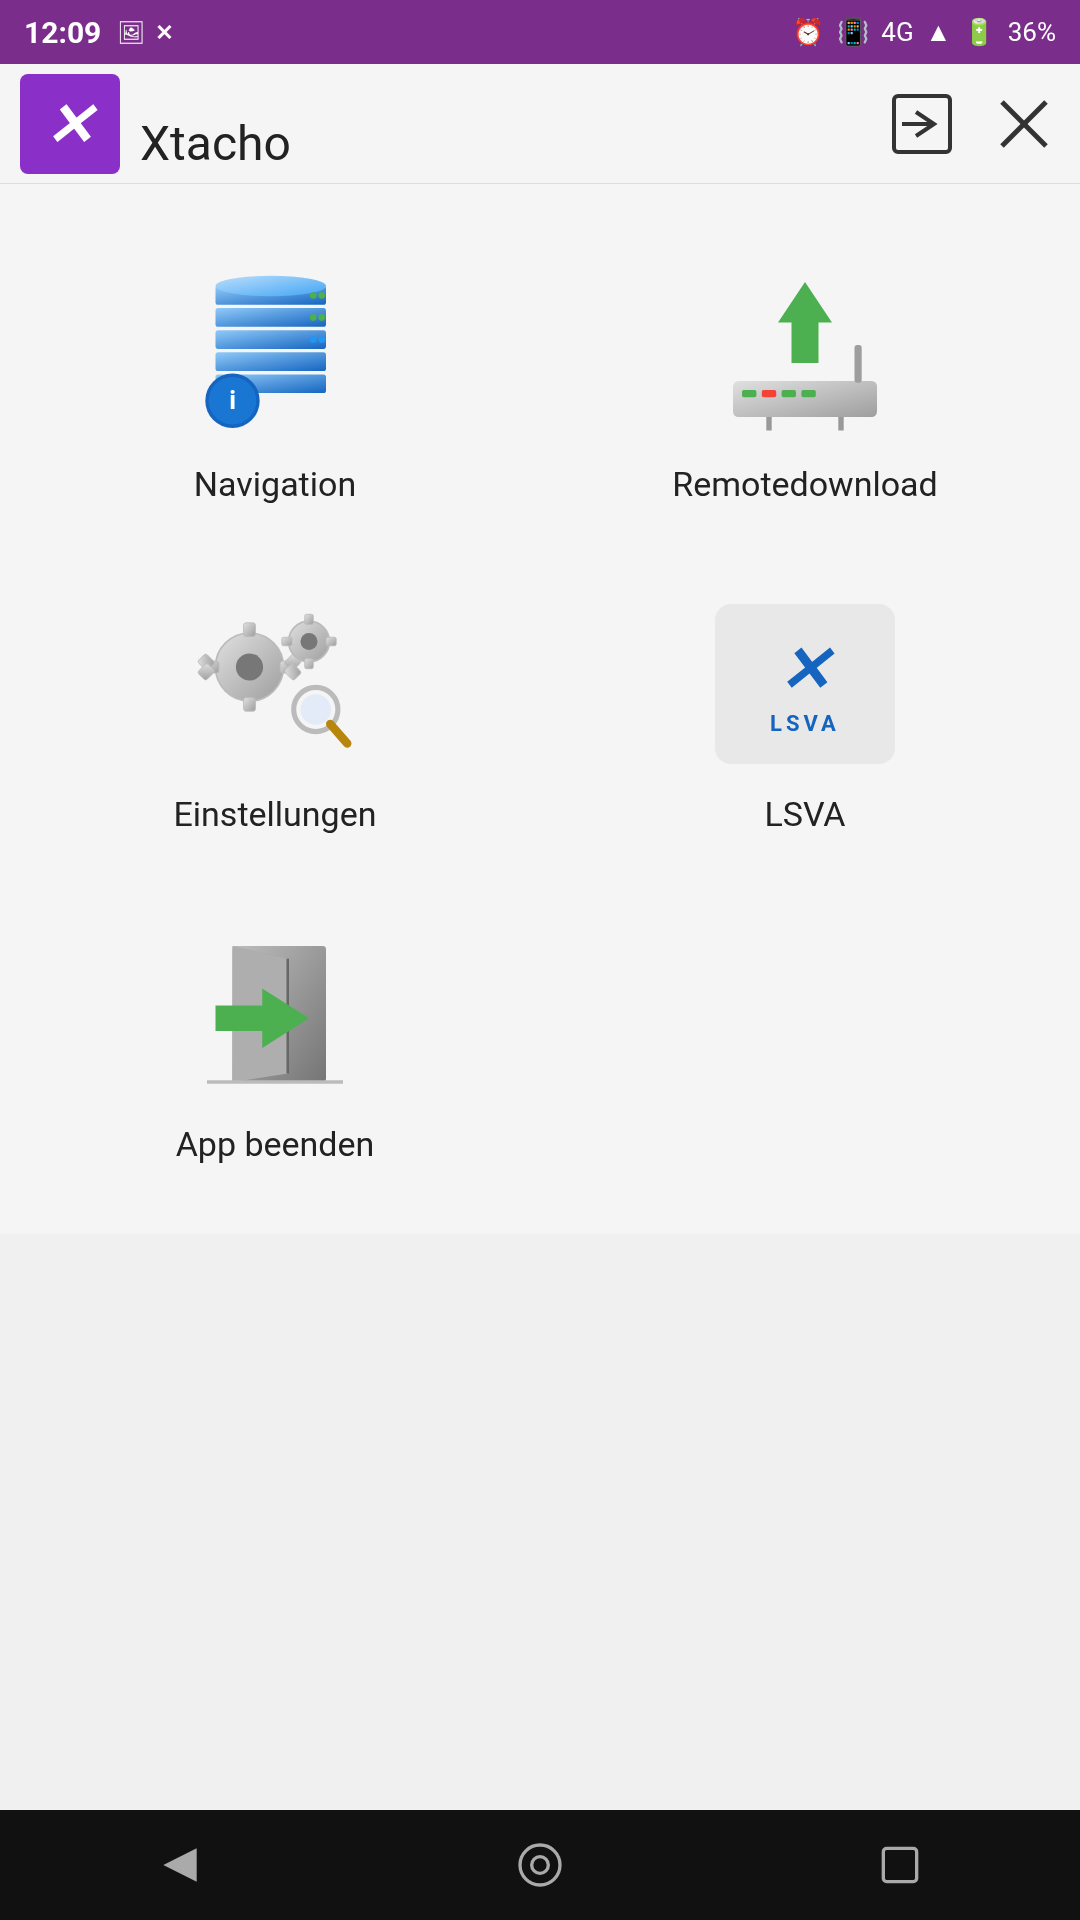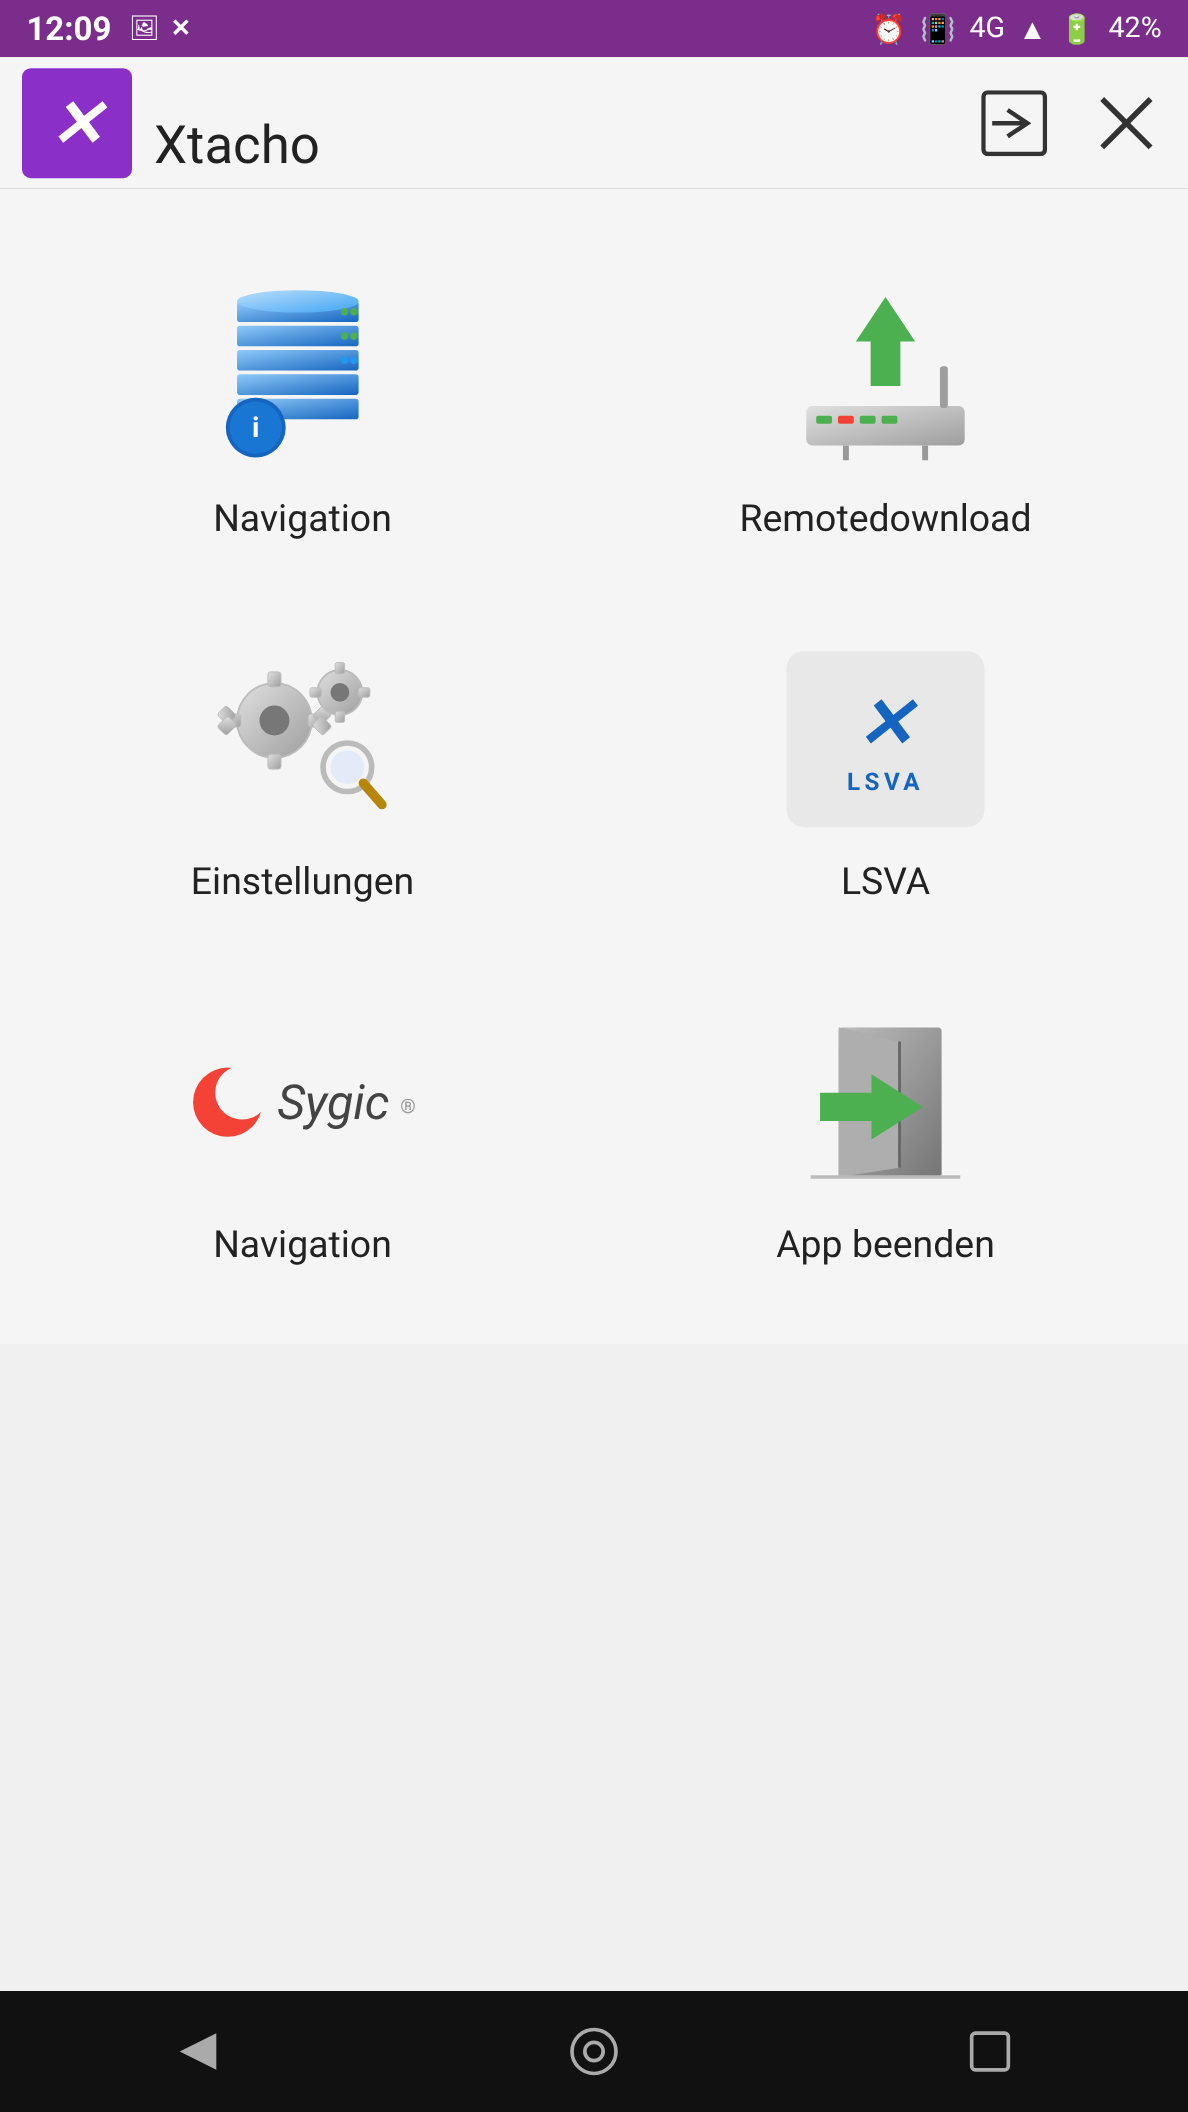--- a/index.html
+++ b/index.html
@@ -10,21 +10,21 @@
       height: 1920px;
       background: #f0f0f0;
       font-family: 'Roboto', Arial, sans-serif;
       overflow: hidden;
       position: relative;
     }
 
     
     .status-bar {
       width: 100%;
-      height: 52px;
+      height: 64px;
       background: #7B2D8B;
       display: flex;
       align-items: center;
       justify-content: space-between;
       padding: 0 24px;
     }
     .status-bar-left {
       display: flex;
       align-items: center;
       gap: 16px;
@@ -234,21 +234,21 @@
 
     <span>⏰</span>
 
     <span>📳</span>
 
     <span>4G</span>
 
     <span>▲</span>
 
     <span>🔋</span>
-    <span class="battery-text">42%</span>
+    <span class="battery-text">36%</span>
   </div>
 </div>
 
 <div class="app-header">
   <div class="app-logo">
     <span class="app-logo-x">✕</span>
   </div>
   <span class="app-title">Xtacho</span>
   <div class="header-actions">
     <div class="header-btn">
@@ -381,33 +381,20 @@
     <div class="grid-item">
       <div class="grid-icon">
         <div class="lsva-box">
           <span class="lsva-x">✕</span>
           <span class="lsva-text-small">LSVA</span>
         </div>
       </div>
       <span class="grid-label">LSVA</span>
     </div>
 
-    <div class="grid-item">
-      <div class="grid-icon">
-        <div class="sygic-container">
-          <svg class="sygic-crescent" viewBox="0 0 80 80">
-            <circle cx="40" cy="40" r="36" fill="#F44336"></circle>
-            <circle cx="55" cy="30" r="28" fill="#f5f5f5"></circle>
-          </svg>
-          <span class="sygic-wordmark">Sygic</span>
-          <span style="font-size:18px; color:#999; vertical-align:top; margin-top:8px;">®</span>
-        </div>
-      </div>
-      <span class="grid-label">Navigation</span>
-    </div>
 
     <div class="grid-item">
       <div class="grid-icon">
         <svg viewBox="0 0 200 200" width="180" height="170">
           <defs>
             <linearGradient id="doorFrameGrad" x1="0%" y1="0%" x2="100%" y2="100%">
               <stop offset="0%" style="stop-color:#bdbdbd"></stop>
               <stop offset="100%" style="stop-color:#757575"></stop>
             </linearGradient>
           </defs>

